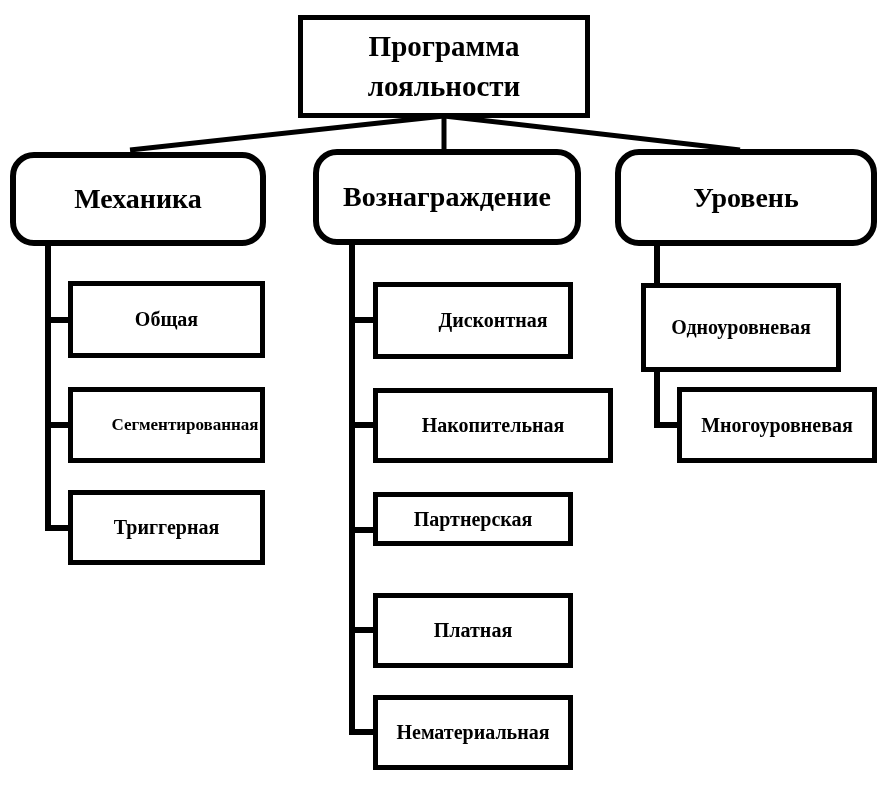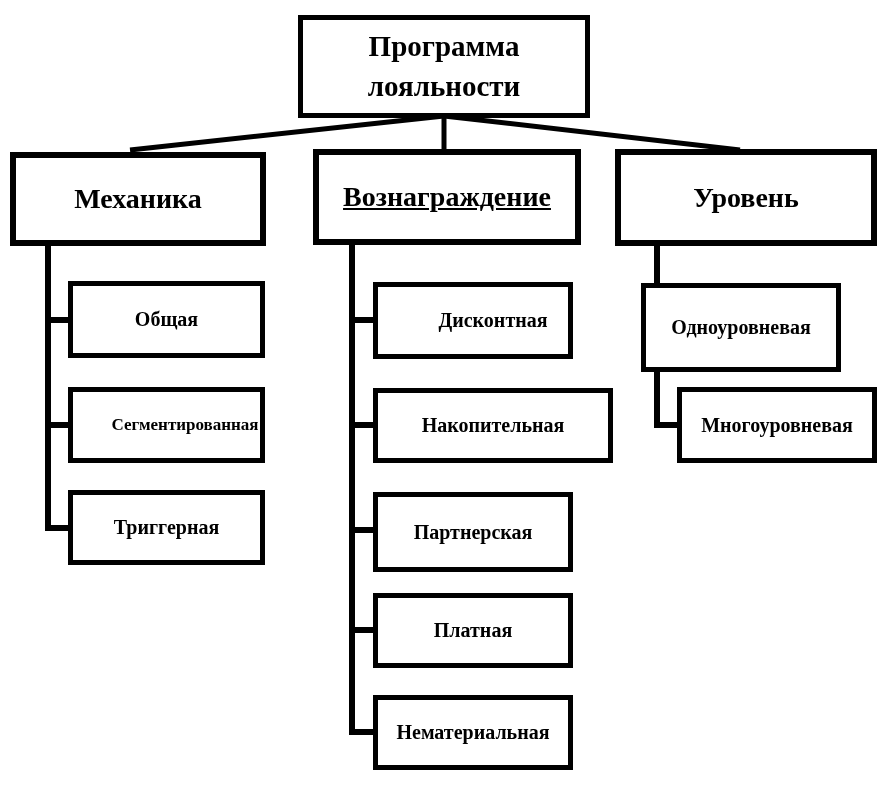--- a/index.html
+++ b/index.html
@@ -18,31 +18,31 @@
   .node {
     position: absolute;
     background: var(--bg);
     border: 5px solid var(--line);
     display: flex; align-items: center; justify-content: center;
     text-align: center;
     font-weight: bold;
     line-height: 1.35;
   }
   .root   { left:298px; top:15px;  width:292px; height:103px; font-size:29px; padding:0 16px;text-align:center; }
-  .branch { border-width: 6px; font-size: 28px; }
+  .branch { border-width: 6px; font-size: 28px; border-radius: 24px; }
   .b0 { left:10px;  top:152px; width:256px; height:94px; }
-  .b1 { left:313px; top:149px; width:268px; height:96px;text-decoration:underline; }
+  .b1 { left:313px; top:149px; width:268px; height:96px; }
   .b2 { left:615px; top:149px; width:262px; height:97px; }
   .child { font-size: 20px; border-width: 5px; }
   .c00 { left:68px;  top:281px; width:197px; height:77px; }
   .c01 { left:68px;  top:387px; width:197px; height:76px; font-size:17px;padding-left:37px; }
   .c02 { left:68px;  top:490px; width:197px; height:75px; }
   .c10 { left:373px; top:282px; width:200px; height:77px;padding-left:40px; }
   .c11 { left:373px; top:388px; width:240px; height:75px; }
-  .c12 { left:373px; top:492px; width:200px; height:80px; }
+  .c12 { left:373px; top:492px; width:200px; height:54px; }
   .c13 { left:373px; top:593px; width:200px; height:75px; }
   .c14 { left:373px; top:695px; width:200px; height:75px; }
   .c20 { left:641px; top:283px; width:200px; height:89px; }
   .c21 { left:677px; top:387px; width:200px; height:76px; }
 </style>
 </head>
 <body>
 
 <div class="canvas">
 

